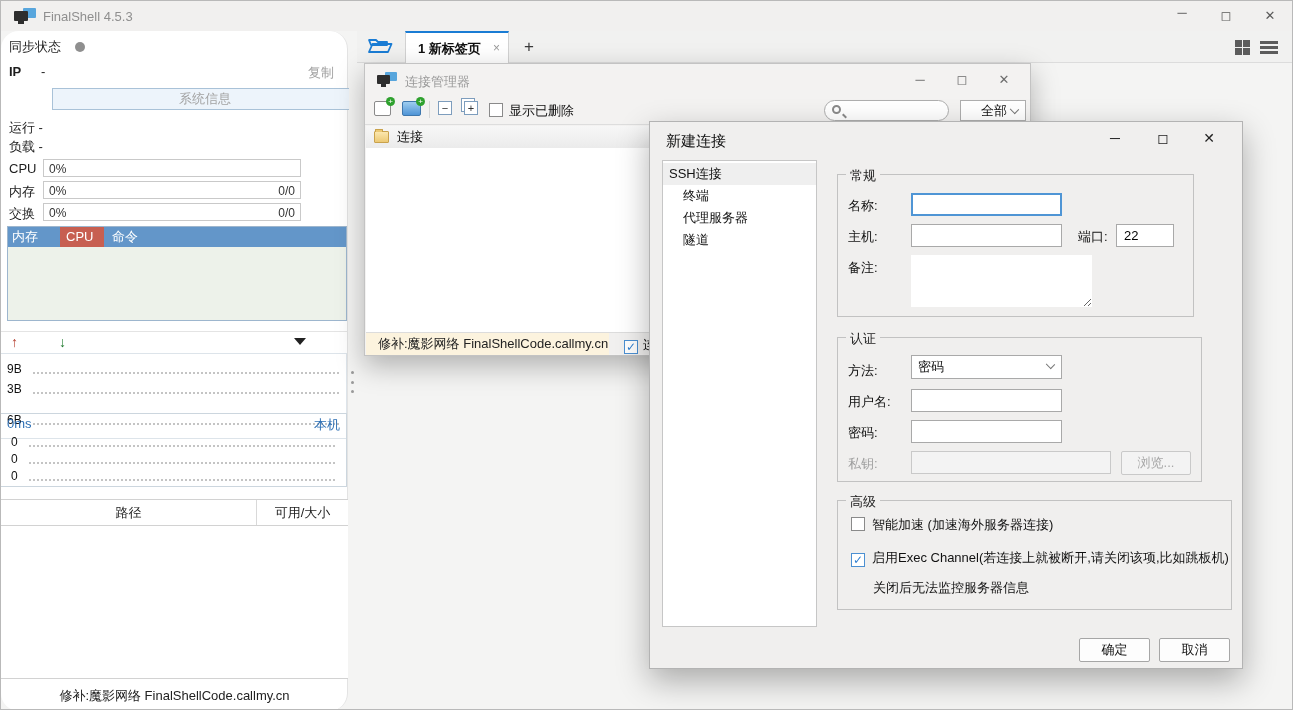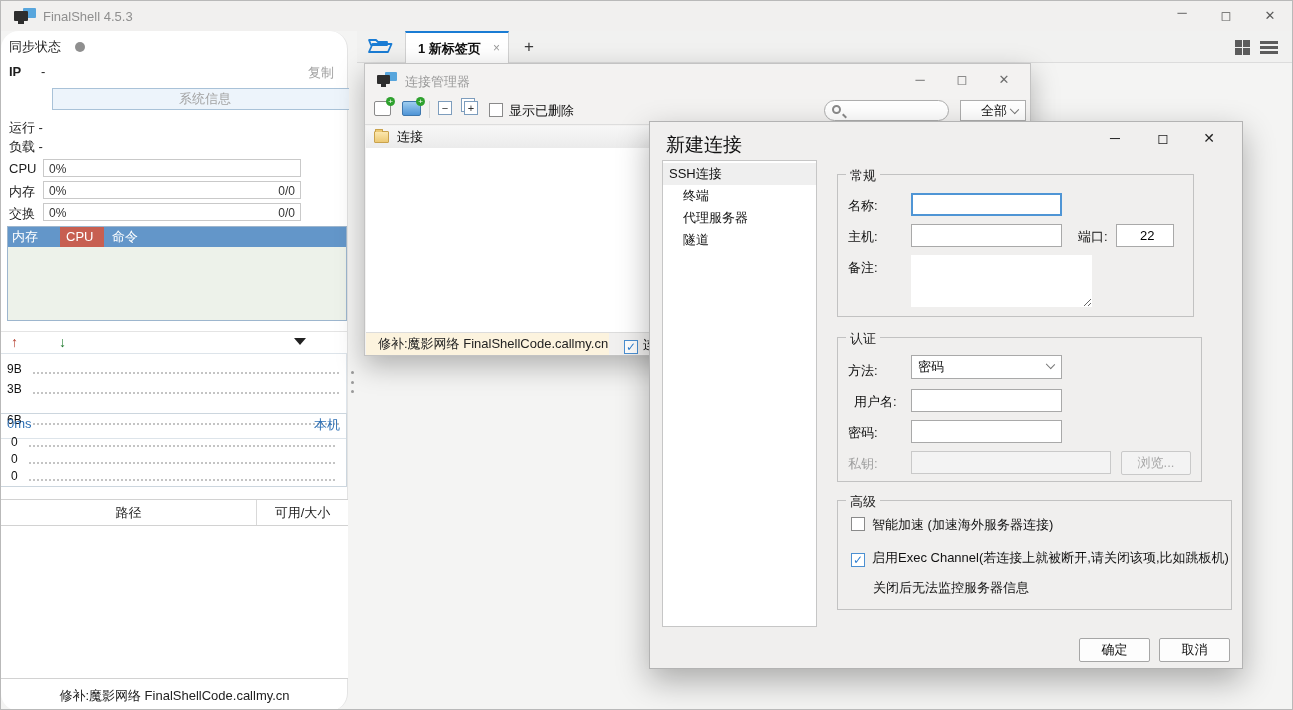--- a/index.html
+++ b/index.html
@@ -105,30 +105,30 @@
   .tree-row { height:22px; background:linear-gradient(#f7f7f7,#ebebeb); line-height:22px; font-size:13px; color:#111; }
   .folder-icon { display:inline-block; position:relative; width:15px; height:12px; background:linear-gradient(#fbe7ae,#ecc974); border:1px solid #c9a24c; border-radius:1px; margin:0 8px 0 8px; vertical-align:-2px; }
   .folder-icon::before { content:""; position:absolute; left:0; top:-3px; width:6px; height:2px; background:#ecc974; border:1px solid #c9a24c; border-bottom:none; border-radius:1px 1px 0 0; }
   .cm-status { position:absolute; left:1px; bottom:1px; width:664px; height:22px; background:#f1f0ef; border-top:1px solid #dcdcdc; }
   .cm-patch { position:absolute; left:0; top:0; width:243px; height:22px; background:#fcf3de; font-size:13px; color:#222; line-height:22px; padding-left:12px; white-space:nowrap; overflow:hidden; }
   .cm-connect { position:absolute; left:258px; top:3px; font-size:13px; color:#111; white-space:nowrap; }
   .cb-checked { display:inline-block; width:14px; height:14px; border:1px solid #4c90d2; background:#fff; color:#2f7fd0; font-size:12px; line-height:13px; text-align:center; font-weight:bold; vertical-align:-2px; margin-right:5px; }
 
   
   .dlg { position:absolute; left:648px; top:120px; width:594px; height:548px; background:#f0efee; border:1px solid #b3b3b3; box-shadow:0 12px 30px rgba(0,0,0,.3); }
-  .dlg-title { position:absolute; left:16px; top:10px; font-size:19px; color:#111; }
+  .dlg-title { position:absolute; left:16px; top:10px; font-size:15px; color:#111; }
   .dlg-btn { position:absolute; top:2px; width:42px; height:28px; text-align:center; line-height:28px; color:#222; font-size:14px; }
   .dlg-nav { position:absolute; left:12px; top:38px; width:155px; height:467px; background:#fff; border:1px solid #c6c6c6; font-size:13px; color:#111; padding-top:2px; }
   .nav-item { height:22px; line-height:22px; padding-left:20px; }
   .nav-item.sel { background:#efefef; padding-left:6px; }
   .group { position:absolute; border:1px solid #c2c2c2; }
   .legend { position:absolute; left:8px; top:-8px; background:#f0efee; padding:0 4px; font-size:13px; color:#222; }
   .frow-label { position:absolute; font-size:13px; color:#111; }
   .frow-label.dis { color:#9f9f9f; }
-  .tinput { position:absolute; background:#fff; border:1px solid #a9a9a9; height:23px; font-size:13px; padding-left:23px; font-family:inherit; }
+  .tinput { position:absolute; background:#fff; border:1px solid #a9a9a9; height:23px; font-size:13px; padding-left:7px; font-family:inherit; }
   .tinput.focus { border:2px solid #4f95d5; }
   .tinput.dis { background:#f3f3f3; border:1px solid #c9c9c9; }
   .tarea { position:absolute; background:#fff; border:none; }
   .dd { position:absolute; background:#fff; border:1px solid #a9a9a9; height:24px; font-size:13px; line-height:22px; padding-left:6px; color:#111; }
   .btn { position:absolute; background:#fdfdfd; border:1px solid #a6a6a6; border-radius:2px; height:24px; text-align:center; line-height:22px; font-size:13px; color:#111; }
   .btn.dis { color:#a8a8a8; background:#f3f3f3; border-color:#c9c9c9; }
   .adv-row { position:absolute; left:13px; font-size:13px; color:#111; white-space:nowrap; }
   .adv-row .cb, .adv-row .cb-checked { margin-right:7px; }
 
   .mini-mon { position:relative; width:20px; height:16px; }
@@ -338,21 +338,21 @@
       <span class="frow-label" style="left:240px; top:53px;">端口:</span>
       <input class="tinput" style="left: 278px; top: 49px; width: 58px;" value="22">
       <span class="frow-label" style="left:10px; top:84px;">备注:</span>
       <textarea class="tarea" style="left: 73px; top: 80px; width: 181px; height: 52px;"></textarea>
     </div>
 
     <div class="group" style="left:187px; top:215px; width:365px; height:145px;">
       <span class="legend">认证</span>
       <span class="frow-label" style="left:10px; top:24px;">方法:</span>
       <div class="dd" style="left:73px; top:17px; width:151px;"><span>密码</span><span class="chev"></span></div>
-      <span class="frow-label" style="left:16px; top:55px;">用户名:</span>
+      <span class="frow-label" style="left:10px; top:55px;">用户名:</span>
       <input class="tinput" style="left: 73px; top: 51px; width: 151px;">
       <span class="frow-label" style="left:10px; top:86px;">密码:</span>
       <input class="tinput" style="left: 73px; top: 82px; width: 151px;">
       <span class="frow-label dis" style="left:10px; top:117px;">私钥:</span>
       <input class="tinput dis" style="left: 73px; top: 113px; width: 200px;" disabled="">
       <div class="btn dis" style="left:283px; top:113px; width:70px;">浏览...</div>
     </div>
 
     <div class="group" style="left:187px; top:378px; width:395px; height:110px;">
       <span class="legend">高级</span>

